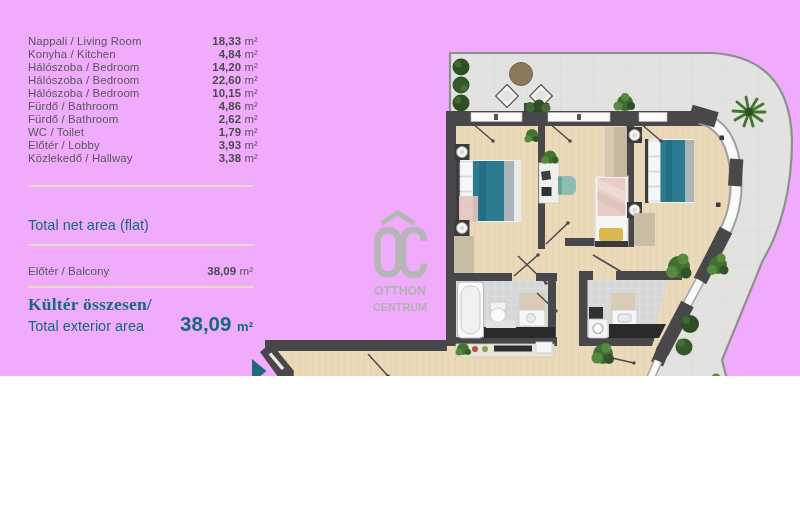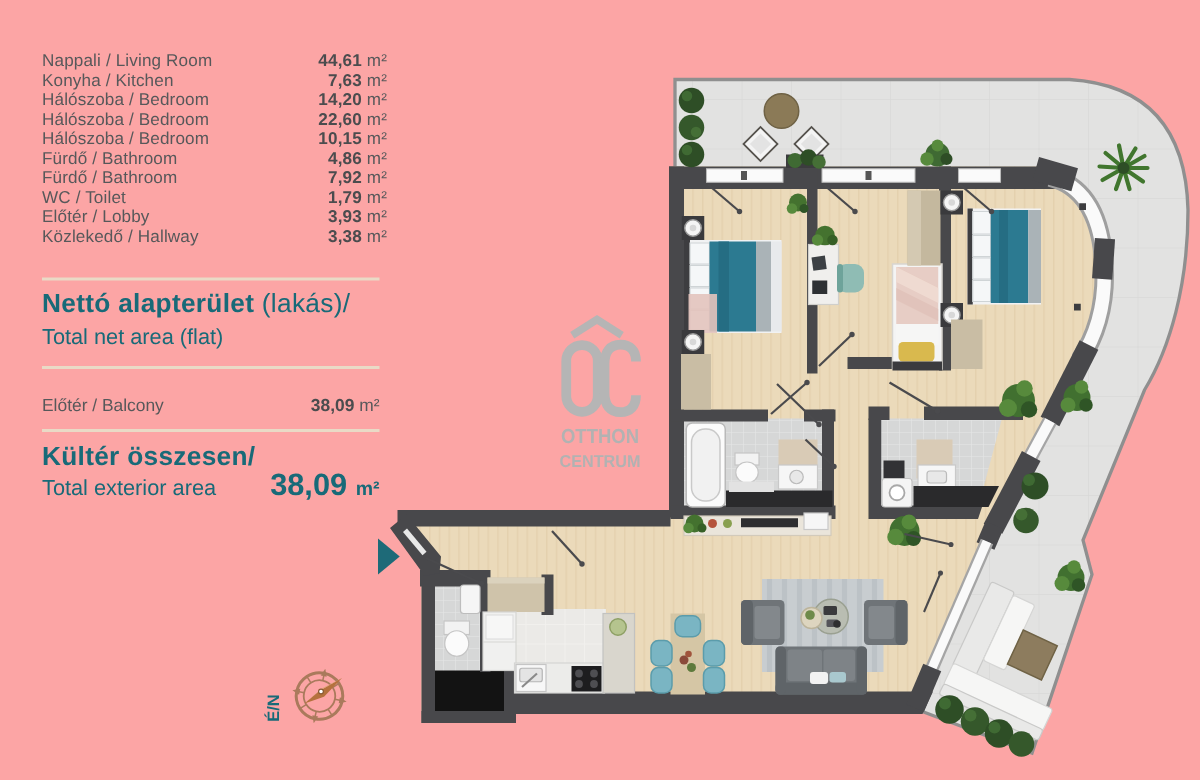--- a/index.html
+++ b/index.html
@@ -1,91 +1,90 @@
 <!DOCTYPE html>
 <html><head>
 <meta charset="utf-8">
 <style>
   html,body{margin:0;padding:0;background:#ffffff;}
-  #page{position:relative;width:800px;height:520px;overflow:hidden;background:#fca5a5;
+  #page{position:relative;width:800px;height:376px;overflow:hidden;background:#f0abfc;
         font-family:"Liberation Sans", sans-serif;}
   .abs{position:absolute;}
   .row{display:flex;justify-content:space-between;align-items:baseline;}
   .legend{left:28px;top:34.5px;width:230px;font-size:11.4px;color:#57585a;letter-spacing:.1px;}
   .legend .row{height:13.05px;}
   .legend b{color:#4b4c4e;}
   .m2{font-weight:normal;color:#57585a;}
   .sep{left:28px;width:225px;height:2px;background:#e9dac6;}
   .teal{color:#186a78;}
 </style>
 </head>
 <body>
 <div id="page">
 
   <div class="abs legend">
     <div class="row">
         <span>Nappali / Living Room</span>
-        <span><b>44,61</b> <span class="m2">m²</span></span>
+        <span><b>18,33</b> <span class="m2">m²</span></span>
       </div>
     <div class="row">
         <span>Konyha / Kitchen</span>
-        <span><b>7,63</b> <span class="m2">m²</span></span>
+        <span><b>4,84</b> <span class="m2">m²</span></span>
       </div>
     <div class="row">
         <span>Hálószoba / Bedroom</span>
         <span><b>14,20</b> <span class="m2">m²</span></span>
       </div>
     <div class="row">
         <span>Hálószoba / Bedroom</span>
         <span><b>22,60</b> <span class="m2">m²</span></span>
       </div>
     <div class="row">
         <span>Hálószoba / Bedroom</span>
         <span><b>10,15</b> <span class="m2">m²</span></span>
       </div>
     <div class="row">
         <span>Fürdő / Bathroom</span>
         <span><b>4,86</b> <span class="m2">m²</span></span>
       </div>
     <div class="row">
         <span>Fürdő / Bathroom</span>
-        <span><b>7,92</b> <span class="m2">m²</span></span>
+        <span><b>2,62</b> <span class="m2">m²</span></span>
       </div>
     <div class="row">
         <span>WC / Toilet</span>
         <span><b>1,79</b> <span class="m2">m²</span></span>
       </div>
     <div class="row">
         <span>Előtér / Lobby</span>
         <span><b>3,93</b> <span class="m2">m²</span></span>
       </div>
     <div class="row">
         <span>Közlekedő / Hallway</span>
         <span><b>3,38</b> <span class="m2">m²</span></span>
       </div>
   </div>
 
   <div class="abs sep" style="top:185px;"></div>
 
-  <div class="abs teal" style="left:28px;top:192px;font-size:17.5px;font-weight:bold;letter-spacing:.2px;">Nettó alapterület <span style="font-weight:normal;">(lakás)/</span></div>
 
   <div class="abs row teal" style="left:28px;top:217px;width:225px;">
     <span style="font-size:14.5px;">Total net area (flat)</span>
   </div>
 
   <div class="abs sep" style="top:244px;"></div>
 
   <div class="abs row" style="left:28px;top:264px;width:225px;font-size:11.6px;color:#57585a;">
     <span>Előtér / Balcony</span>
     <span><b style="color:#4b4c4e;">38,09</b> <span class="m2">m²</span></span>
   </div>
 
   <div class="abs sep" style="top:286px;"></div>
 
-  <div class="abs teal" style="left:28px;top:294px;font-size:17.5px;font-weight:bold;letter-spacing:.2px;">Kültér összesen/</div>
+  <div class="abs teal" style="left:28px;top:294px;font-size:17.5px;font-weight:bold;letter-spacing:.2px;font-family:Liberation Serif, serif;">Kültér összesen/</div>
 
   <div class="abs row teal" style="left:28px;top:312px;width:225px;">
     <span style="font-size:14.5px;">Total exterior area</span>
     <span style="font-size:20.5px;font-weight:bold;">38,09 <span style="font-size:13px;">m²</span></span>
   </div>
 
   <svg class="abs" style="left:0;top:0;" width="800" height="520" viewBox="0 0 800 520">
     <defs>
       <pattern id="wood" width="6.5" height="40" patternUnits="userSpaceOnUse">
         <rect width="6.5" height="40" fill="#ebdaba"></rect>

